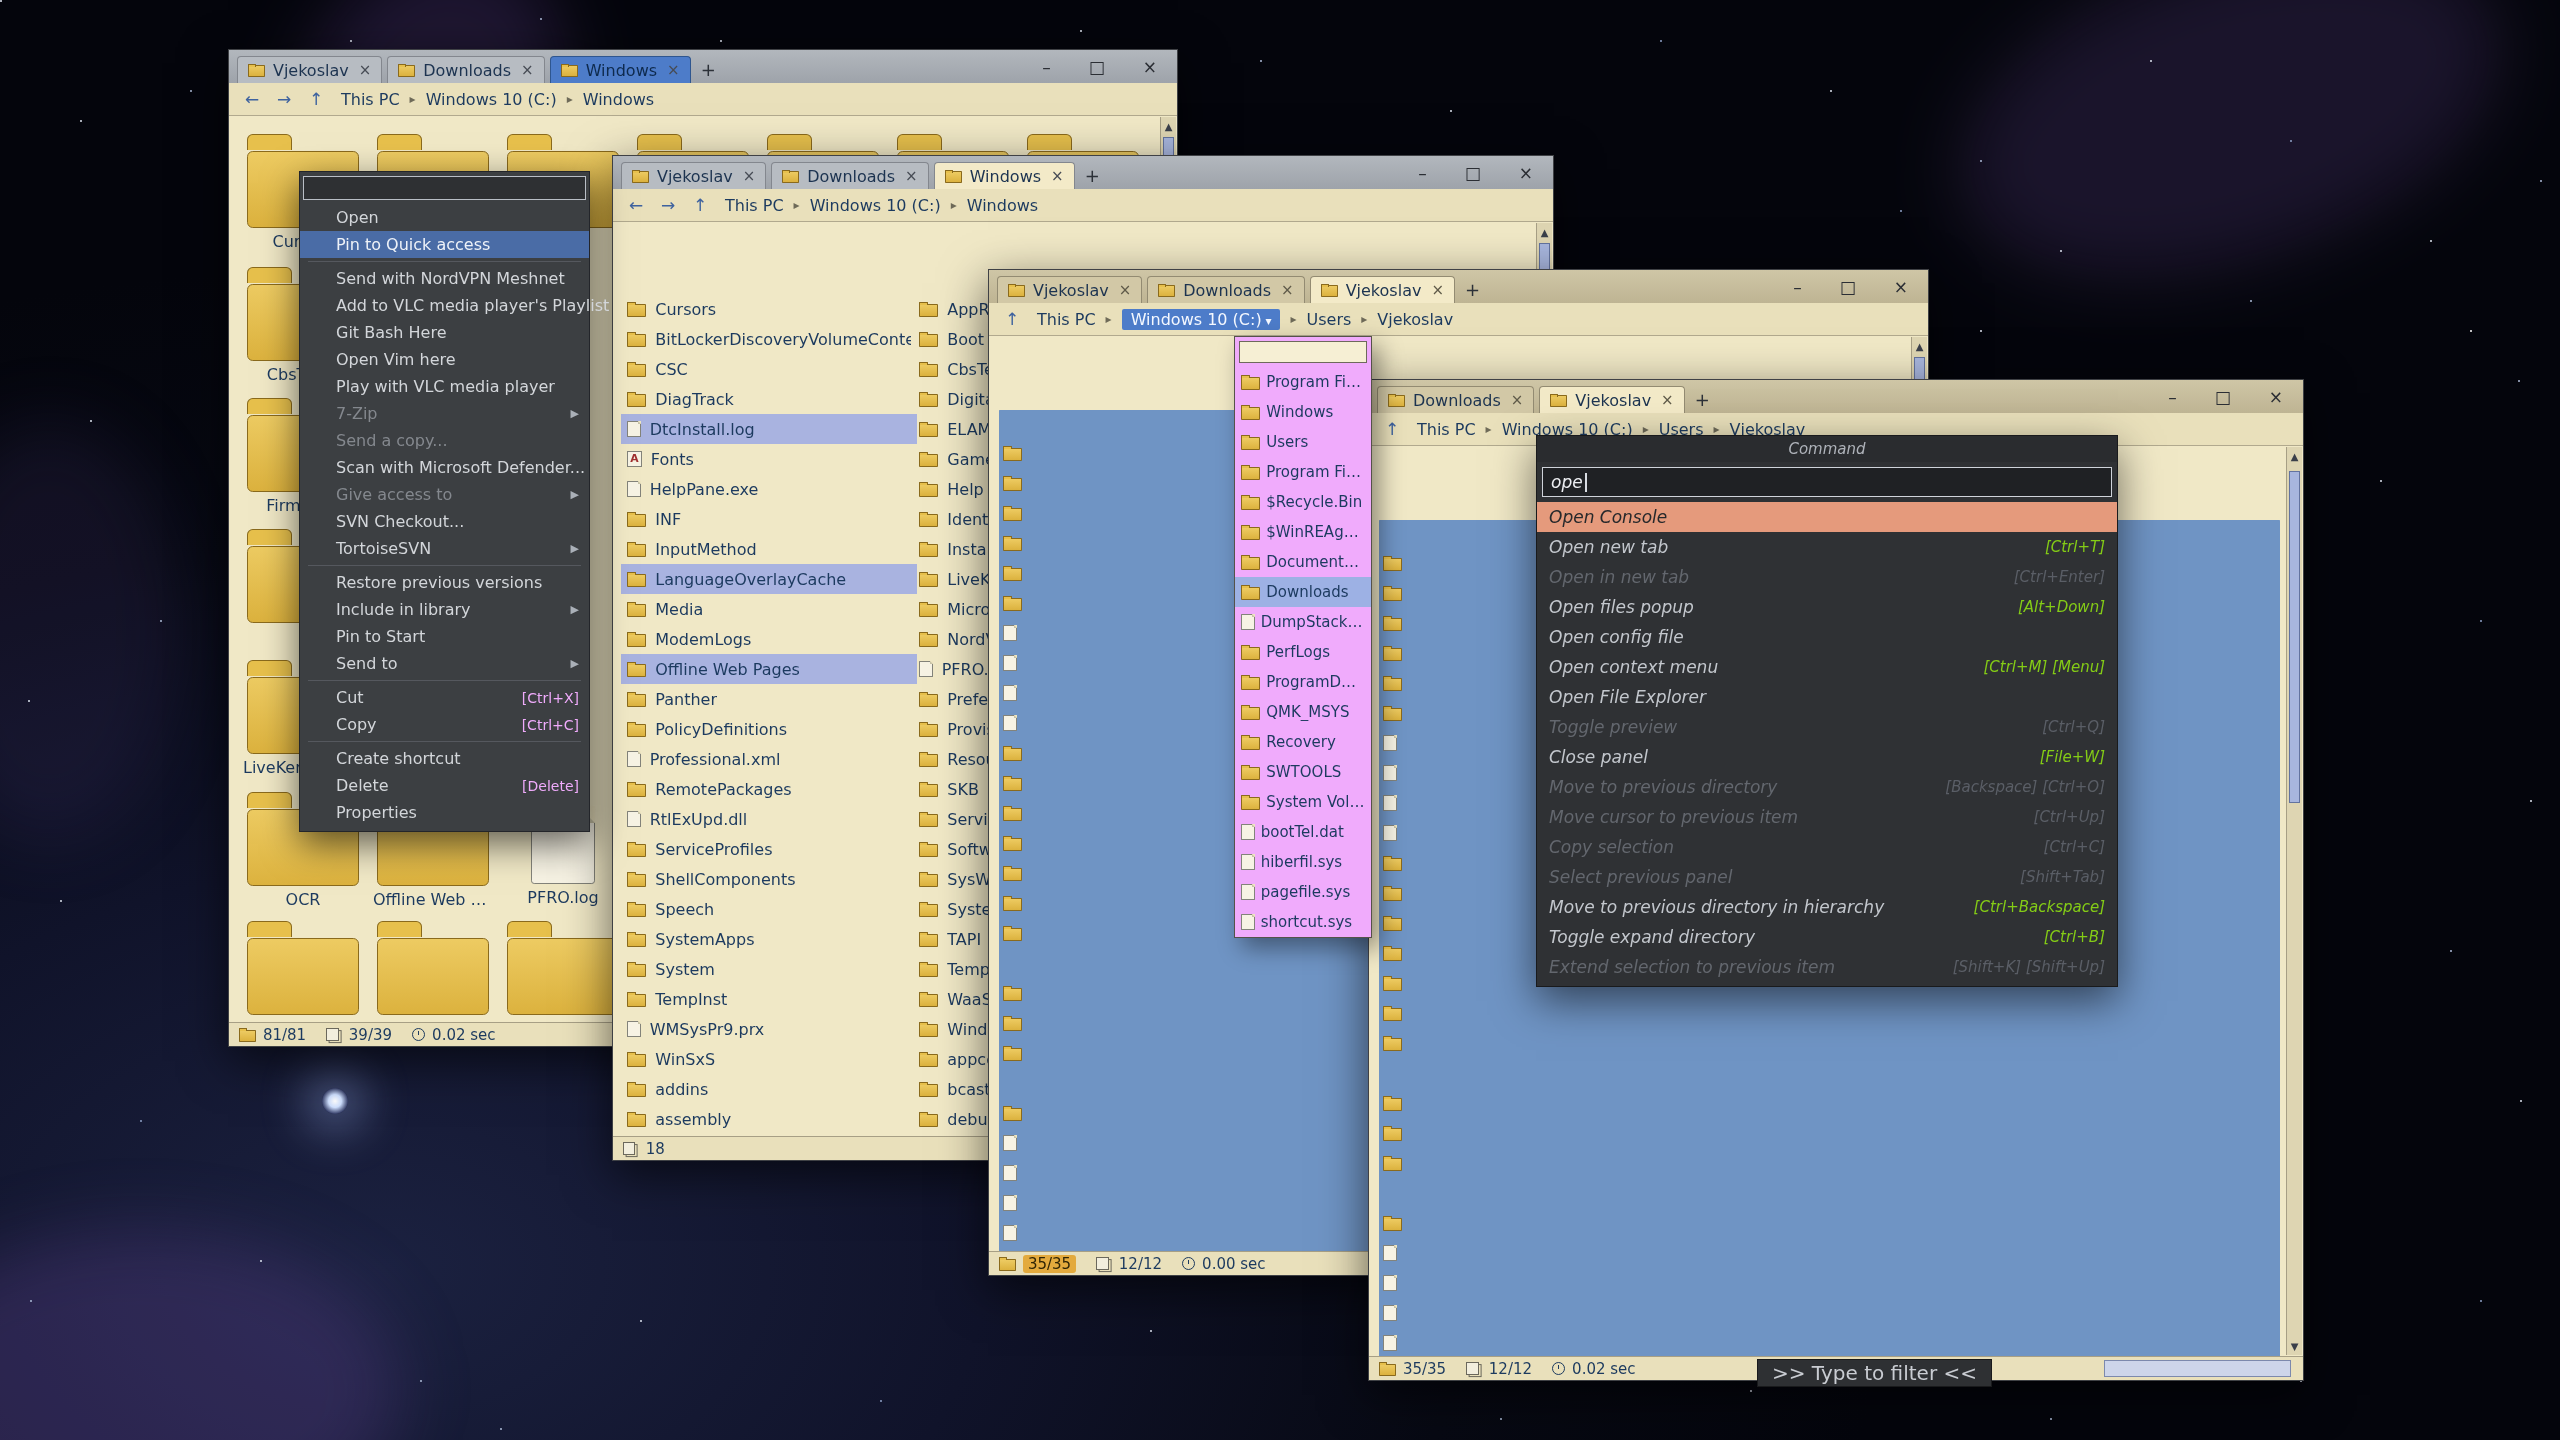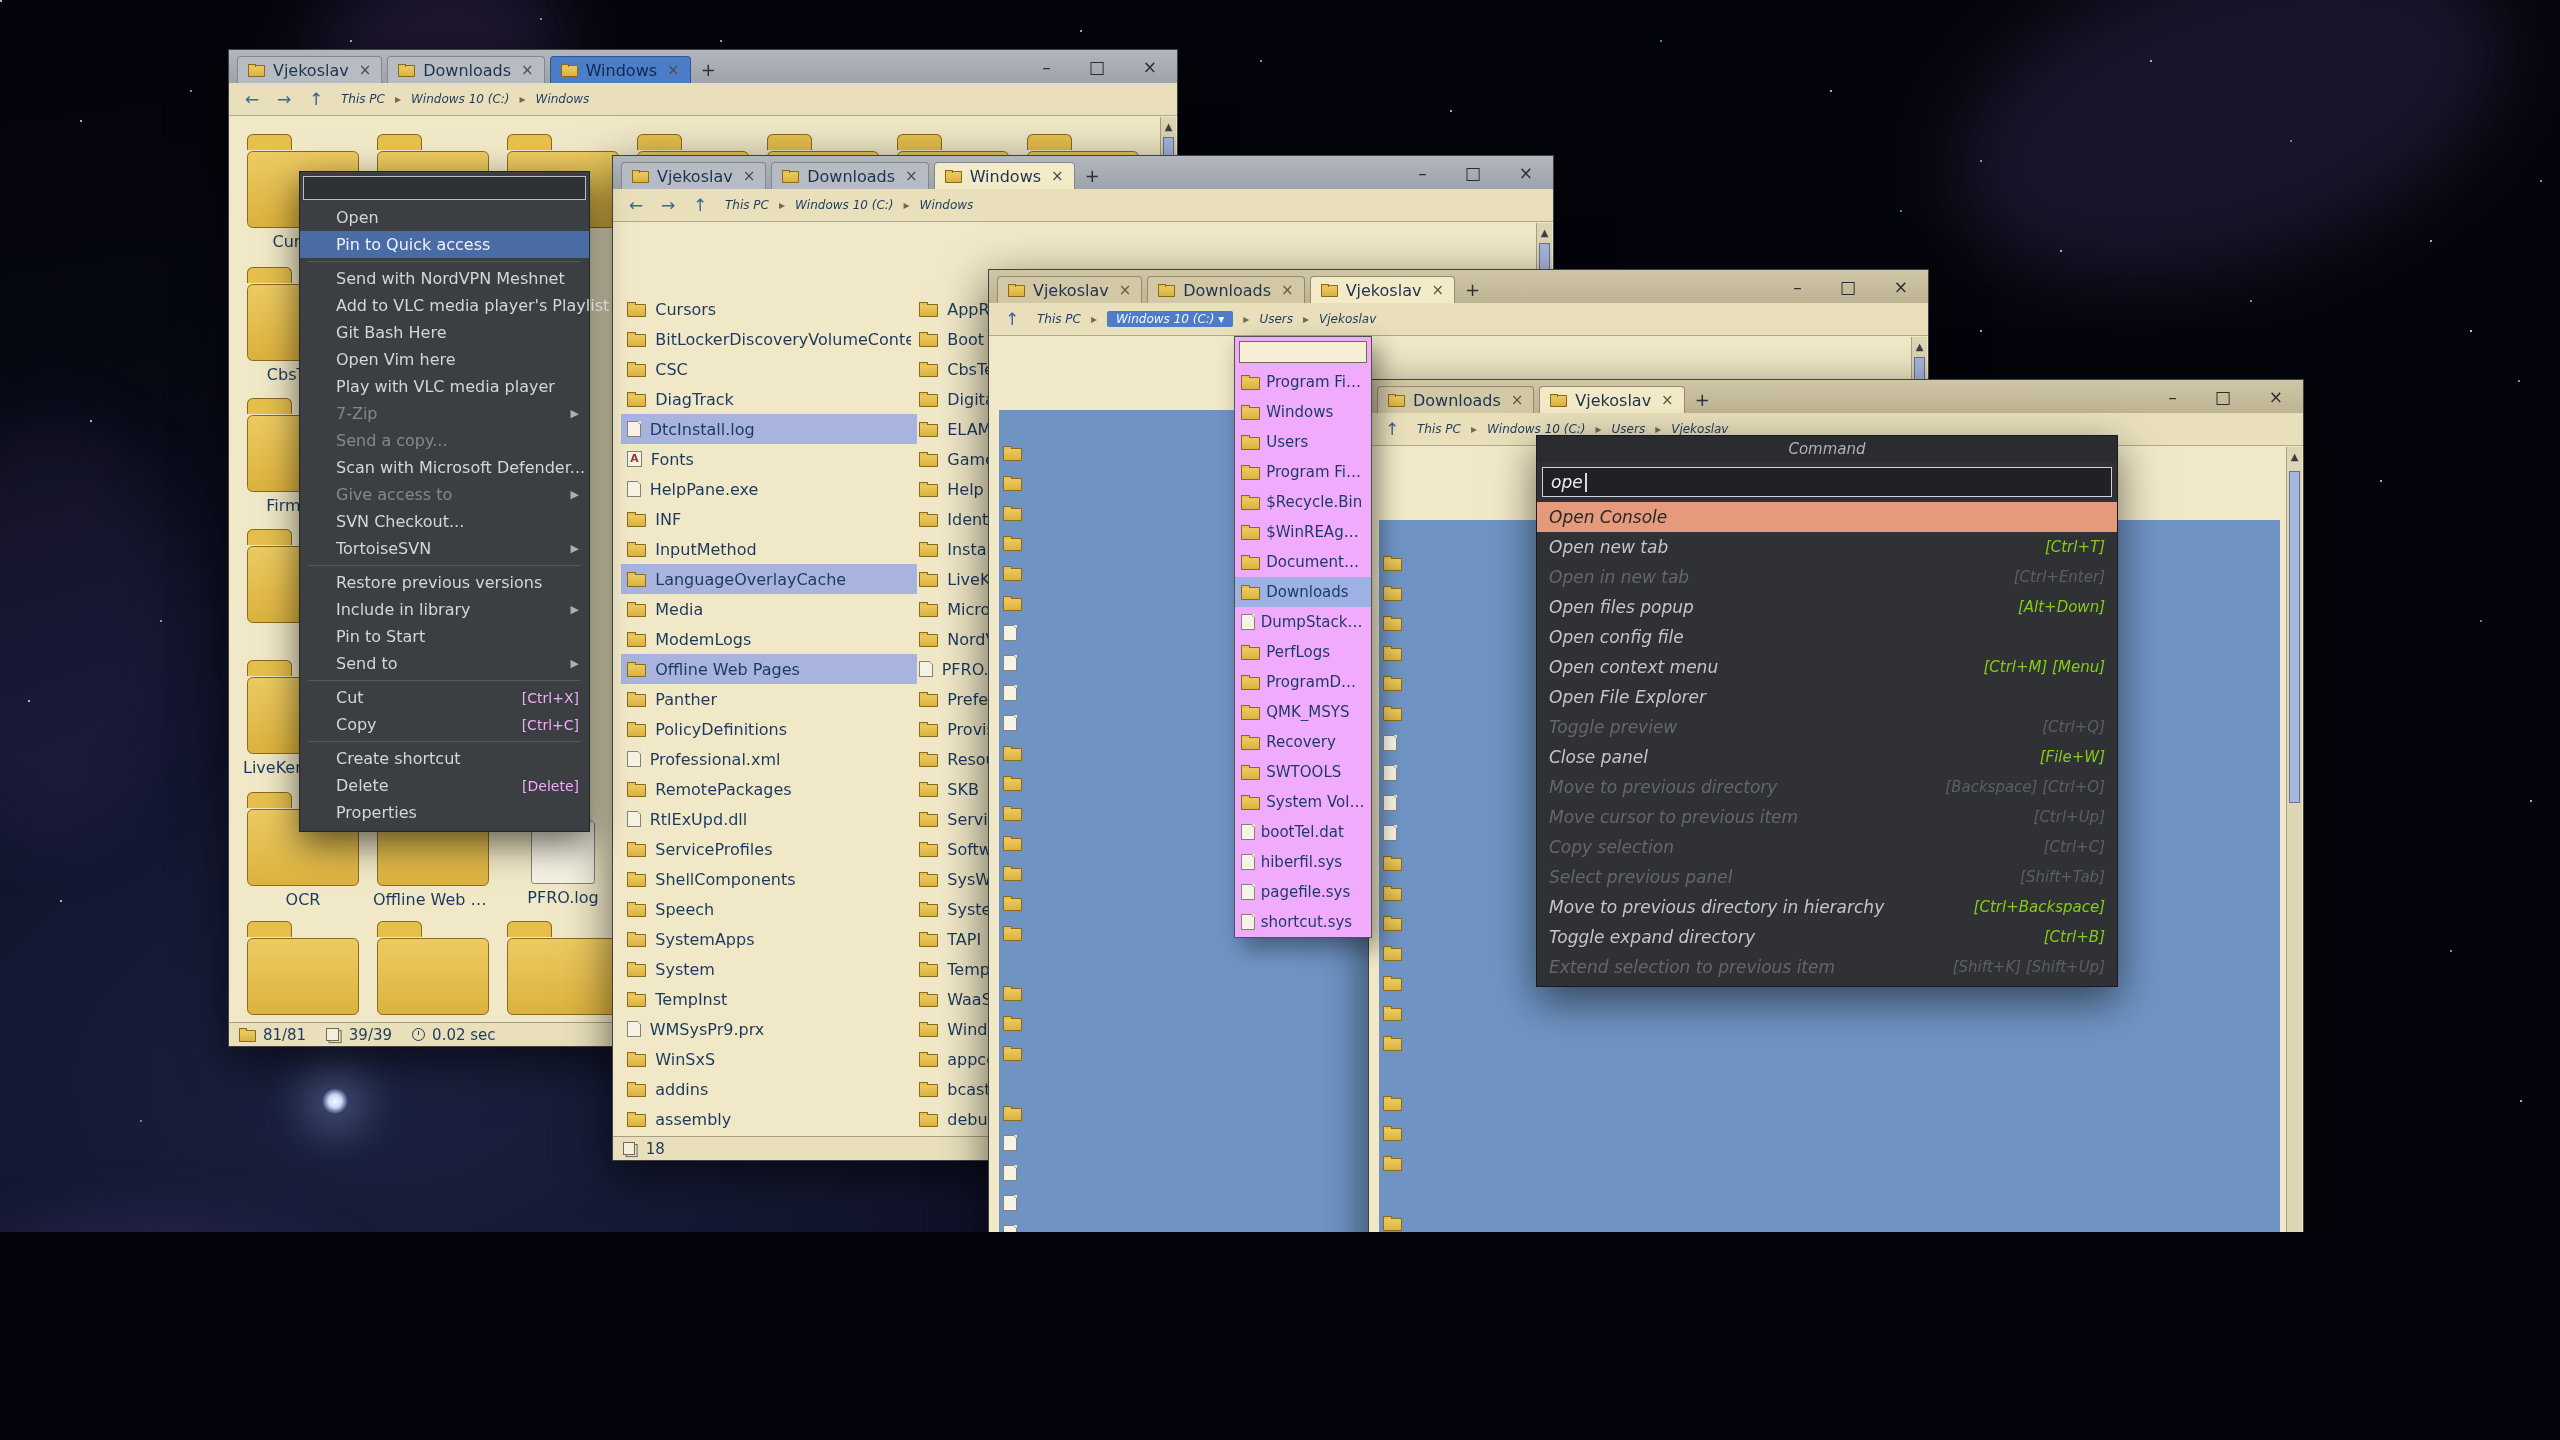--- a/index.html
+++ b/index.html
@@ -1,17 +1,17 @@
 <!DOCTYPE html>
 <html><head>
 <meta charset="utf-8">
 <style>
   html,body{margin:0;padding:0;background:#04050c;}
   body{width:2560px;height:1440px;overflow:hidden;font-family:"DejaVu Sans","Liberation Sans",sans-serif;}
-  .stage{position:relative;width:2560px;height:1232px;overflow:hidden;
+  .stage{position:relative;width:2560px;height:1440px;overflow:hidden;
     background:
       radial-gradient(1500px 1000px at 15% 88%, #1b2140 0%, #10132a 40%, #070913 72%, #04050c 100%);}
   
   .neb{position:absolute;border-radius:50%;filter:blur(34px);pointer-events:none;}
   .neb1{left:300px;top:-60px;width:260px;height:340px;background:rgba(122,84,176,.22);transform:rotate(24deg);}
   .neb2{left:1950px;top:-40px;width:560px;height:300px;background:rgba(130,88,185,.18);transform:rotate(-18deg);}
   .neb3{left:-120px;top:1230px;width:520px;height:320px;background:rgba(112,76,168,.26);}
   .neb4{left:-80px;top:420px;width:260px;height:420px;background:rgba(90,70,150,.14);}
   .starfield{position:absolute;inset:0;}
   .starfield::after{content:"";position:absolute;width:2px;height:2px;border-radius:50%;background:#e8eef8;
@@ -45,21 +45,21 @@
   .tab .tx{color:#5f5a49;font-size:15px;margin-left:2px;}
   .w1 .tab .tx,.w2 .tab .tx{color:#474c55;}
   .newtab{font-size:18px;color:#2c3138;padding:0 10px 3px 10px;}
   .wctl{margin-left:auto;display:flex;gap:38px;align-self:center;font-size:17px;color:#2b2e34;padding-right:12px;}
   .wctl span{cursor:default;}
   .tool{position:absolute;left:0;right:0;top:33px;height:33px;background:#e9e0bb;border-bottom:1px solid #b1a98e;
     display:flex;align-items:center;gap:12px;padding:0 10px;box-sizing:border-box;}
   .navs{display:flex;gap:6px;}
   .navb{width:26px;height:24px;display:flex;align-items:center;justify-content:center;color:#3f639f;font-size:17px;}
   .crumb{display:flex;align-items:center;}
-  .crumb-seg{display:flex;align-items:center;color:#1c3a5f;font-size:12px;white-space:nowrap;font-style:italic;}
+  .crumb-seg{display:flex;align-items:center;color:#1c3a5f;font-size:16px;white-space:nowrap;}
   .crumb-seg:not(:last-child)::after{content:"▸";margin:0 10px;font-size:12px;color:#6e6a58;}
   .crumb-seg.bsel .lbl{background:#4d7cc9;color:#f4f8ff;padding:1px 9px;border-radius:2px;}
   .crumb-seg.bsel .lbl::after{content:" ▾";font-size:12px;}
   .content{position:absolute;left:0;right:0;top:66px;bottom:24px;background:#f0e8c6;overflow:hidden;}
   .sbar{position:absolute;left:0;right:0;bottom:0;height:24px;background:#e9e0bb;border-top:1px solid #a79f85;
     display:flex;align-items:center;gap:20px;padding:0 10px;font-size:15px;color:#1c3a5f;box-sizing:border-box;}
   .scount{display:flex;align-items:center;gap:7px;}
   .w3 .sbar span.scount:first-of-type .ct{background:#e3aa3d;color:#2e2405;padding:0 5px;border-radius:3px;}
   .filter{position:absolute;left:388px;top:2px;background:#2e3033;color:#c9ccd2;padding:1px 14px;font-size:20px;border:1px solid #191a1c;}
   .gauge{position:absolute;right:12px;top:3px;width:185px;height:15px;background:#cdd5ea;border:1px solid #7c89ad;}

